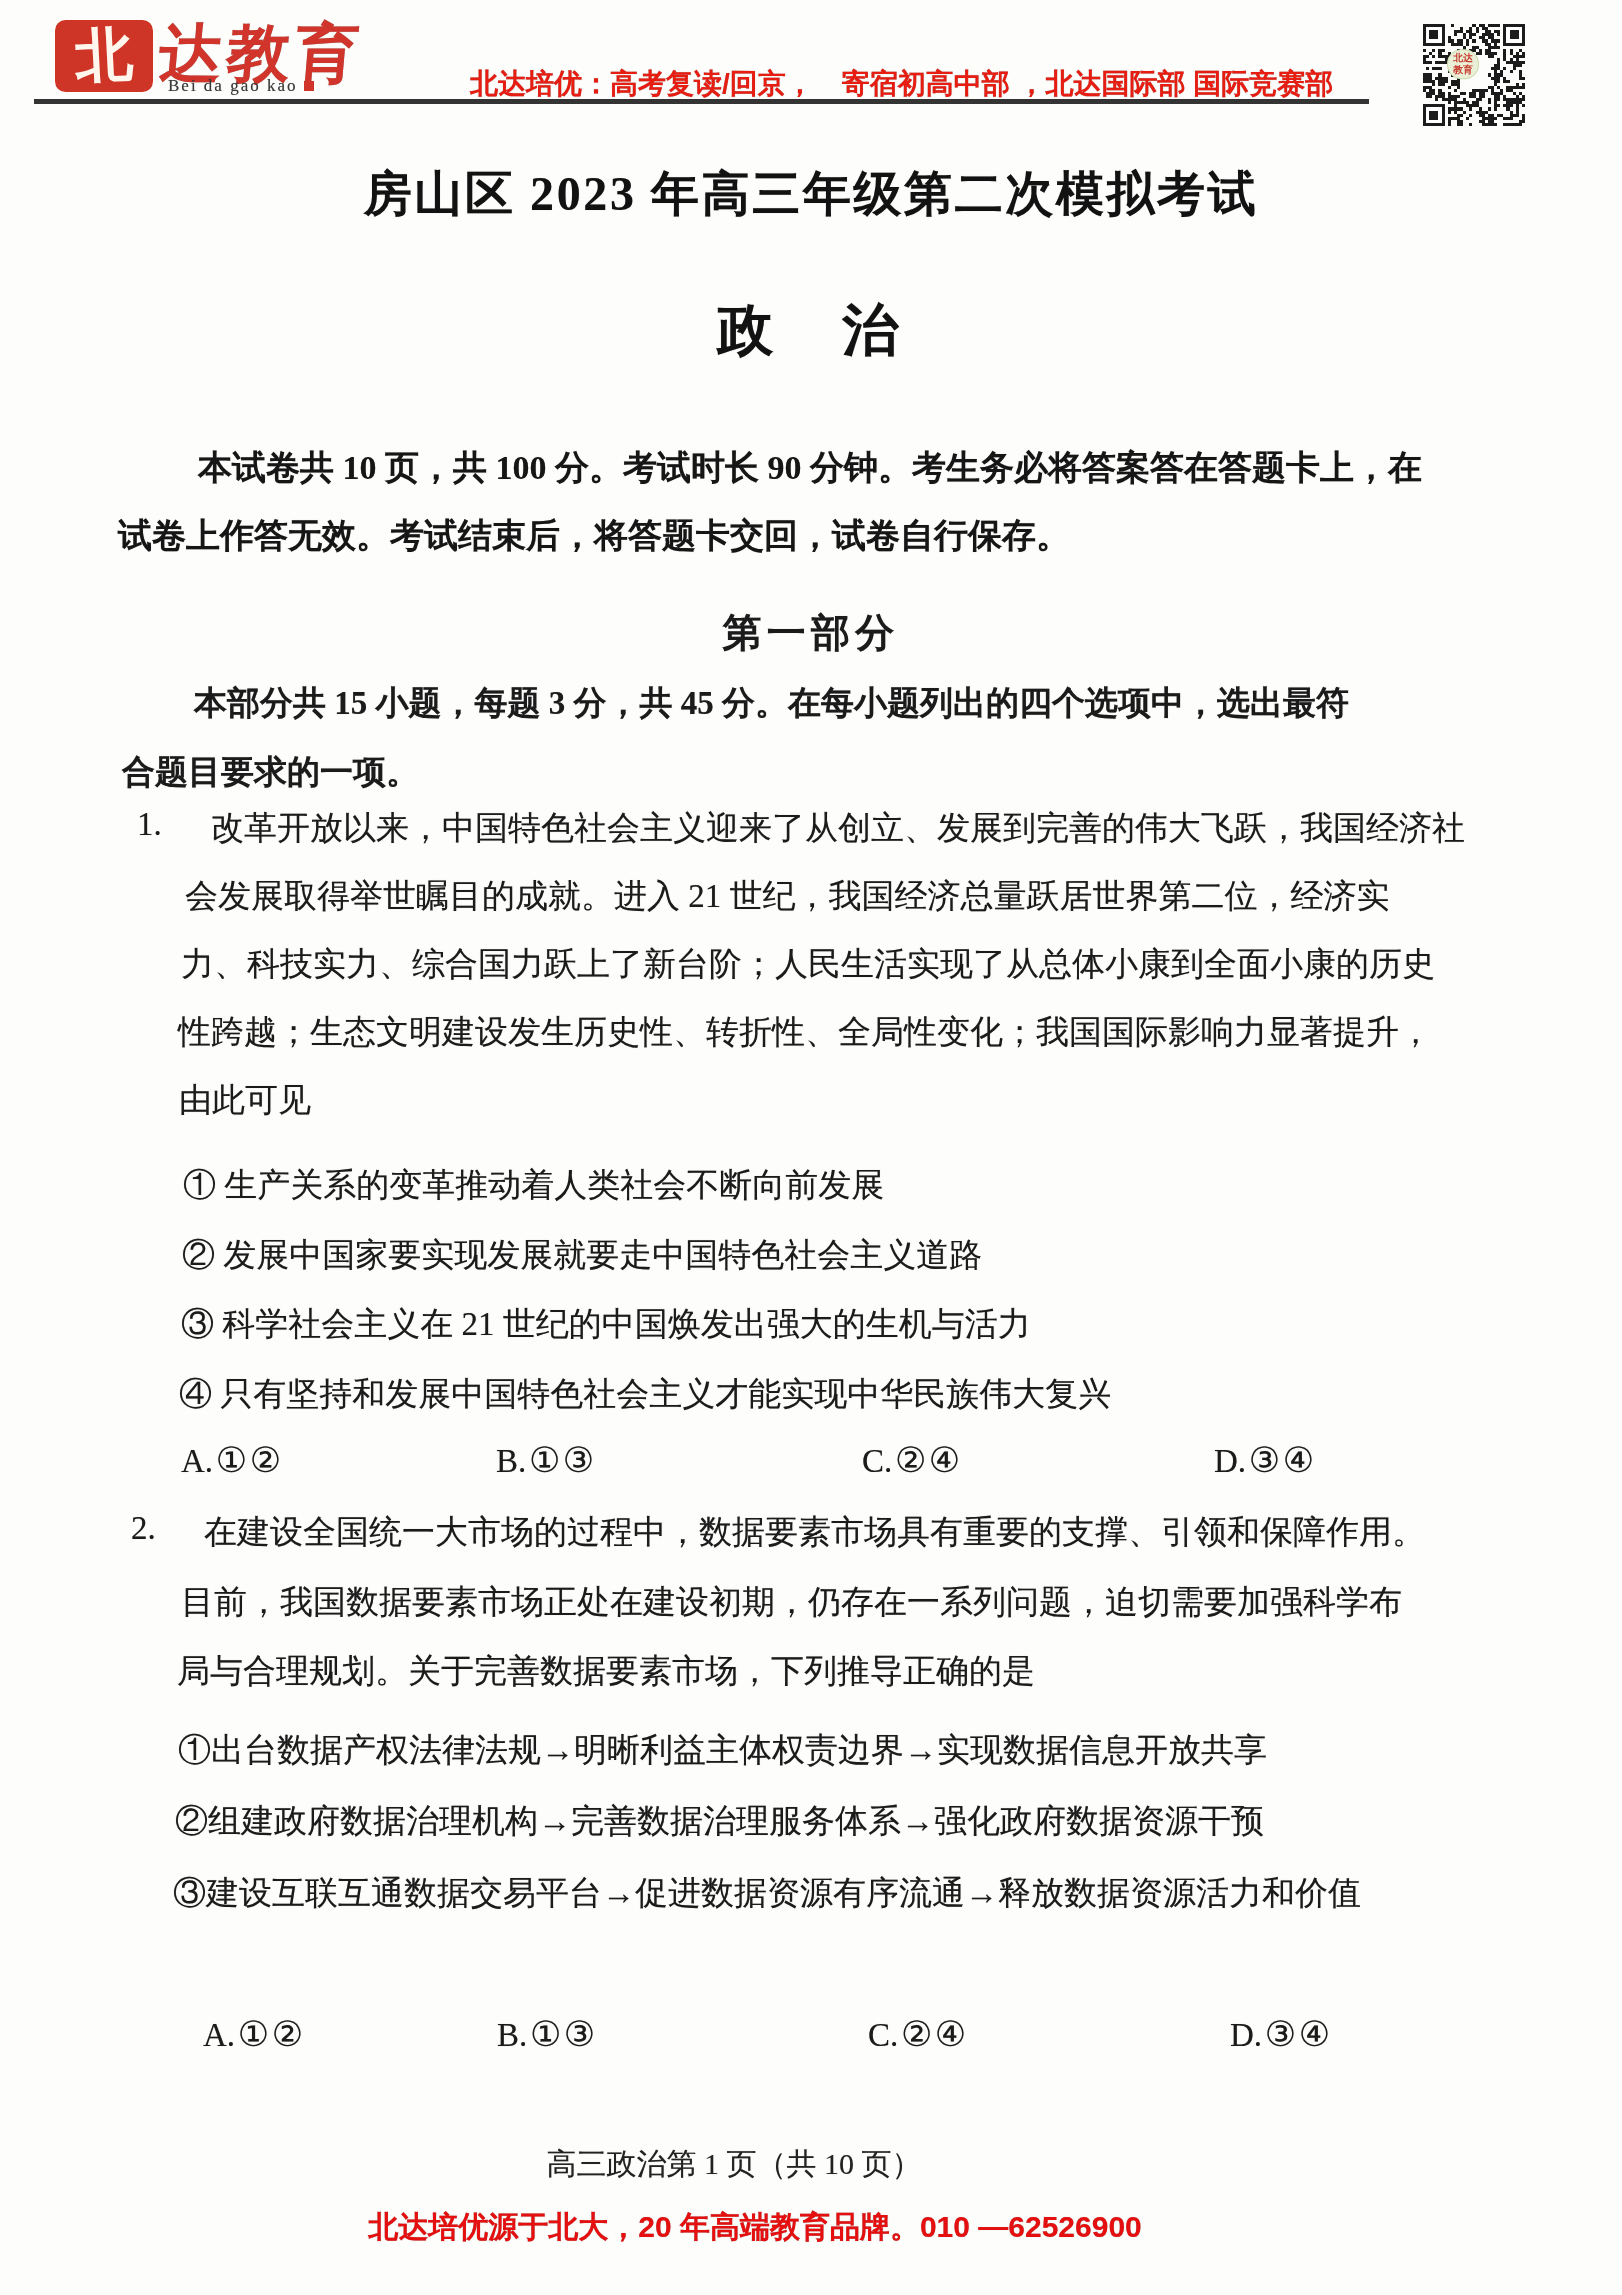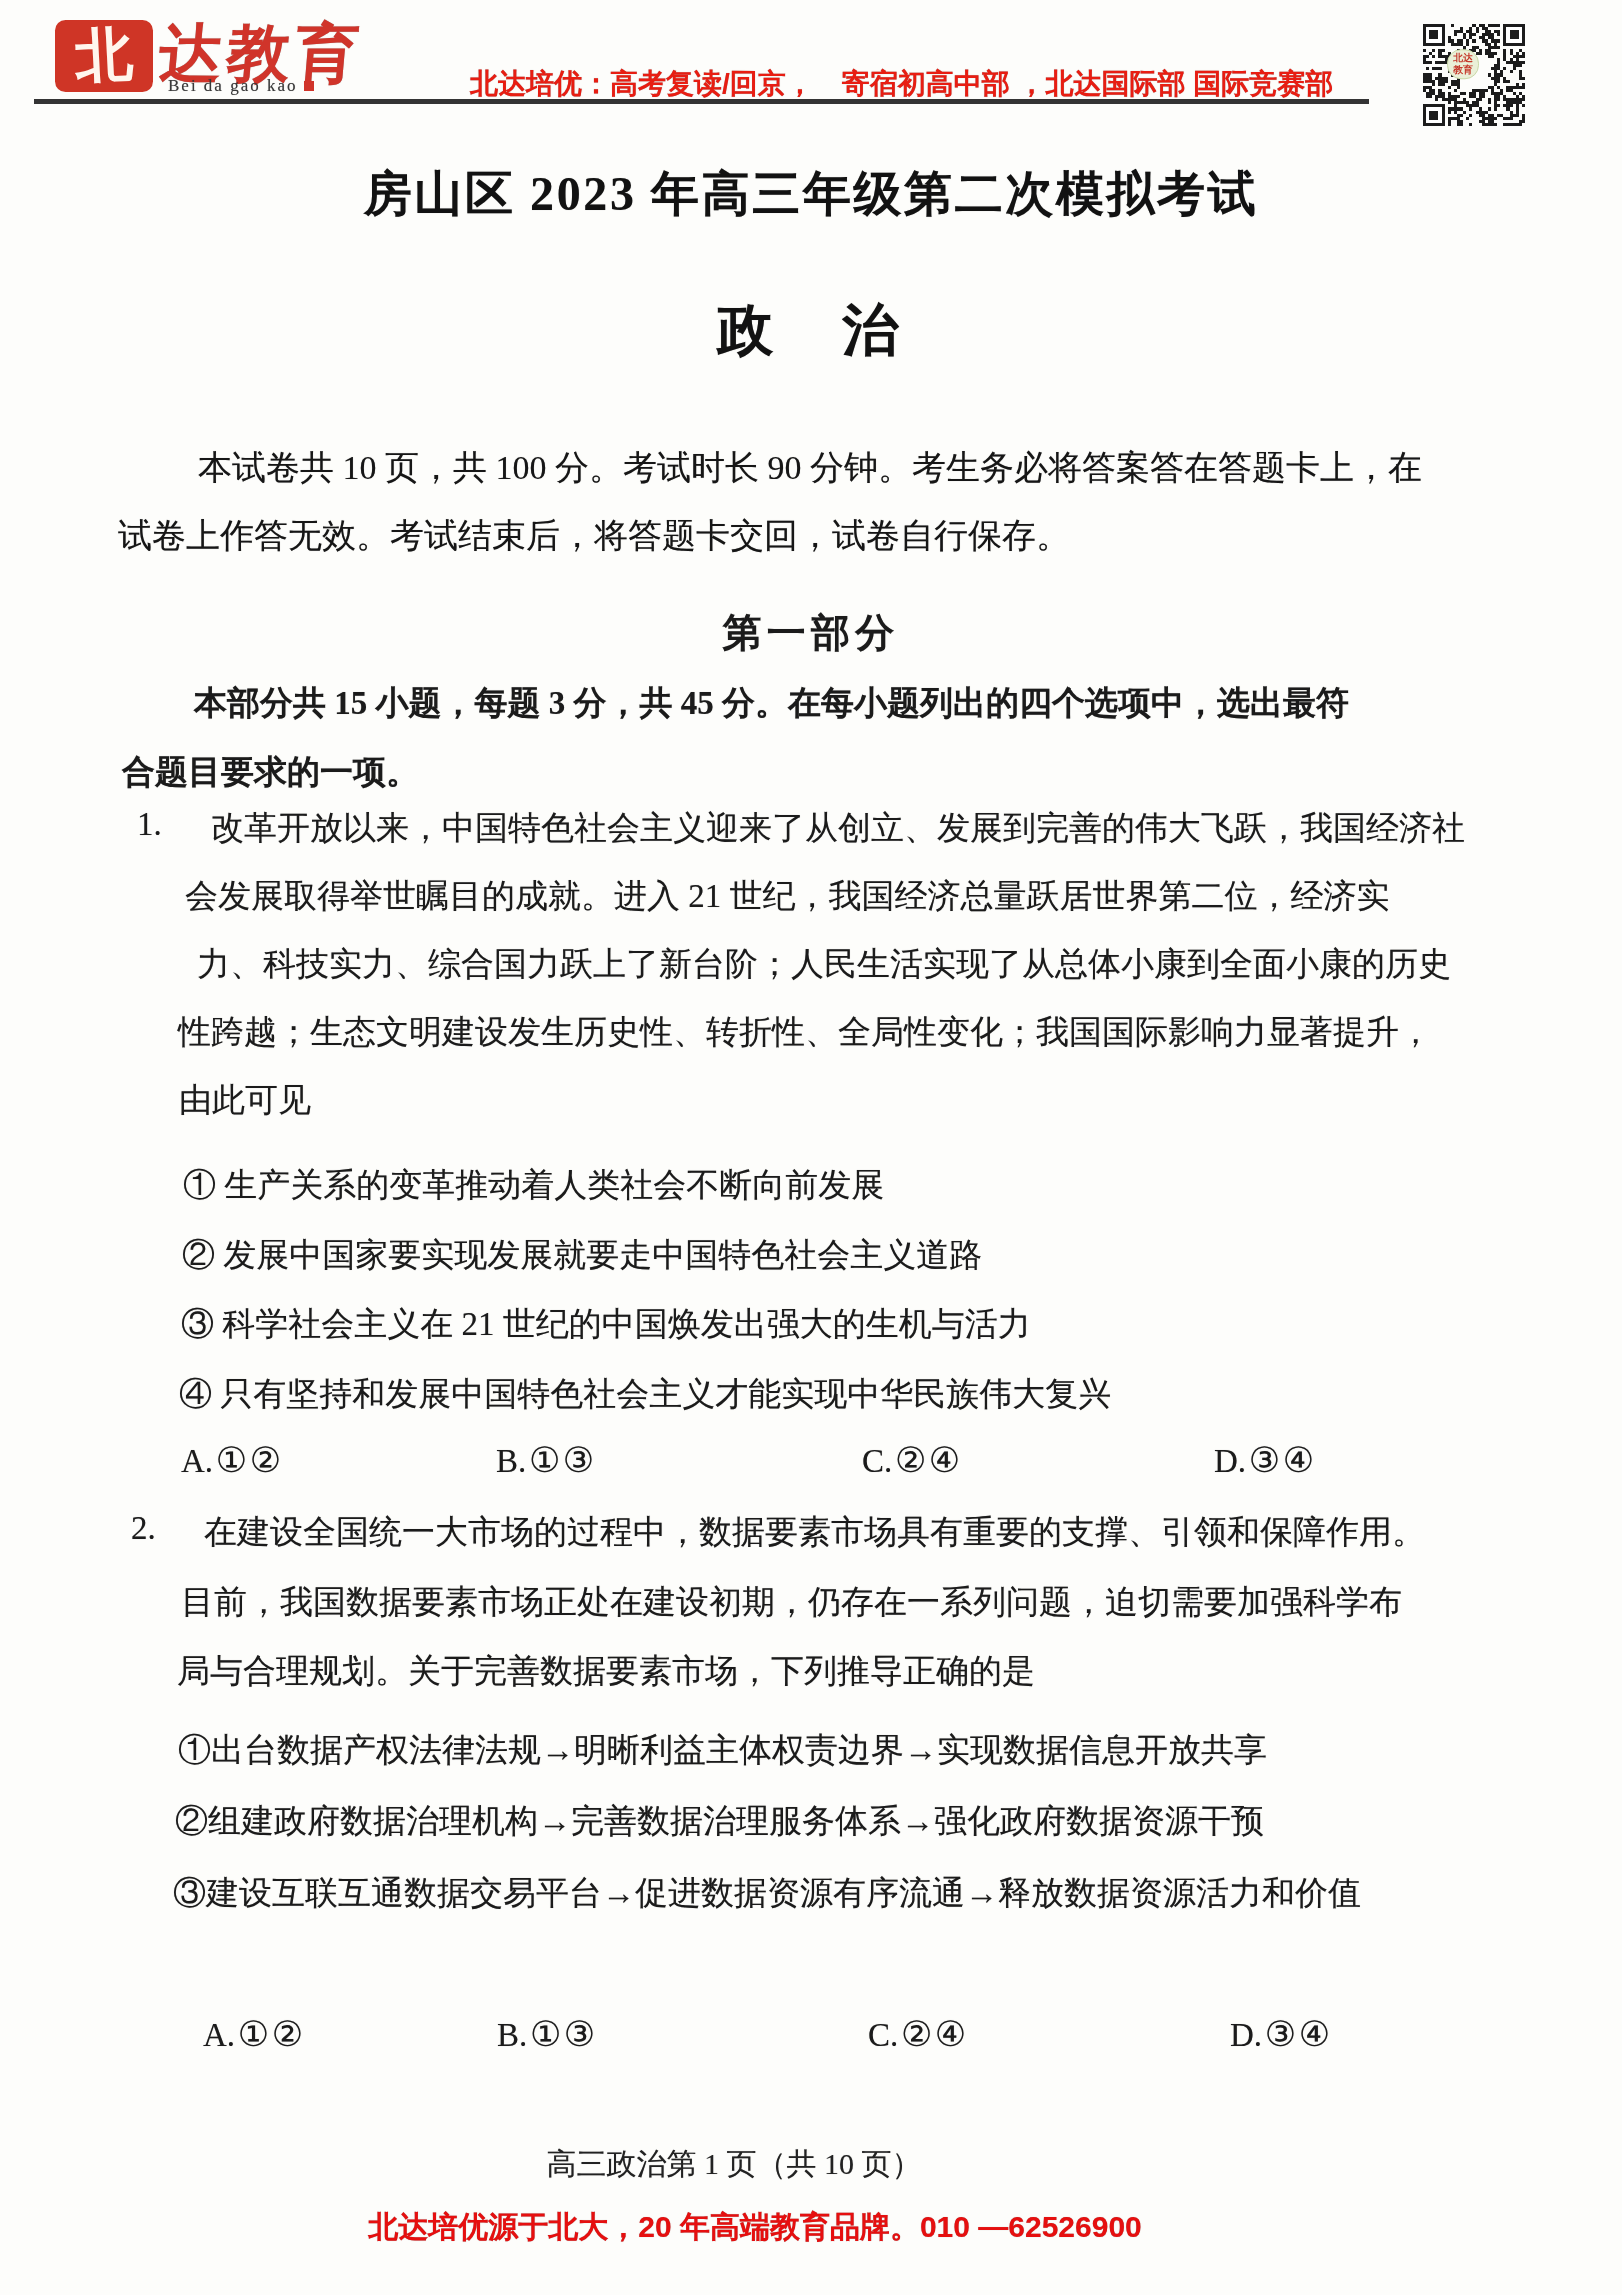--- a/index.html
+++ b/index.html
@@ -24,21 +24,21 @@
   .qr svg{width:100%;height:100%;}
   .qr-label{position:absolute;left:50%;top:50%;transform:translate(-50%,-50%);
     width:30px;height:27.5px;background:#eaf0d8;border:0.7px solid #c9d8a8;border-radius:14px;
     display:flex;flex-direction:column;align-items:center;justify-content:center;
     font-size:9.8px;line-height:1.15;font-weight:700;color:#c5392b;text-shadow:none;}
   
   .exam-title{left:0;width:1622px;top:162px;text-align:center;font-size:48px;font-weight:700;
     letter-spacing:2.6px;color:#121212;}
   .exam-subject{left:0;width:1622px;top:293px;text-align:center;font-size:56px;font-weight:700;
     letter-spacing:6.5px;color:#121212;}
-  .notice{font-size:34px;font-weight:400;color:#161616;}
+  .notice{font-size:34px;font-weight:700;color:#161616;}
   .n1{left:198px;top:445px;}
   .n2{left:118px;top:513px;}
   .part-heading{left:0;width:1622px;top:606px;text-align:center;font-size:39px;font-weight:700;letter-spacing:5.2px;}
   .intro{font-size:33px;font-weight:700;}
   .i1{left:194px;top:681px;}
   .i2{left:122px;top:750px;}
   
   .body-text{font-size:33px;color:#1b1b1b;}
   .q-num{font-size:33px;}
   .choice-label{font-size:33px;}
@@ -86,21 +86,21 @@
   <div class="abs notice n1">本试卷共 10 页，共 100 分。考试时长 90 分钟。考生务必将答案答在答题卡上，在</div>
   <div class="abs notice n2">试卷上作答无效。考试结束后，将答题卡交回，试卷自行保存。</div>
 
   <div class="abs part-heading">第一部分</div>
   <div class="abs intro i1">本部分共 15 小题，每题 3 分，共 45 分。在每小题列出的四个选项中，选出最符</div>
   <div class="abs intro i2">合题目要求的一项。</div>
 
   <div class="abs q-num" style="left:137px;top:806px;">1.</div>
   <div class="abs body-text" style="left:211px;top:806px;">改革开放以来，中国特色社会主义迎来了从创立、发展到完善的伟大飞跃，我国经济社</div>
   <div class="abs body-text" style="left:185px;top:874px;">会发展取得举世瞩目的成就。进入 21 世纪，我国经济总量跃居世界第二位，经济实</div>
-  <div class="abs body-text" style="left:181px;top:942px;margin-left:16px;">力、科技实力、综合国力跃上了新台阶；人民生活实现了从总体小康到全面小康的历史</div>
+  <div class="abs body-text" style="left:181px;top:942px;">力、科技实力、综合国力跃上了新台阶；人民生活实现了从总体小康到全面小康的历史</div>
   <div class="abs body-text" style="left:178px;top:1010px;">性跨越；生态文明建设发生历史性、转折性、全局性变化；我国国际影响力显著提升，</div>
   <div class="abs body-text" style="left:179px;top:1078px;">由此可见</div>
 
   <div class="abs body-text" style="left:183px;top:1163px;text-align:right;">① 生产关系的变革推动着人类社会不断向前发展</div>
   <div class="abs body-text" style="left:182px;top:1233px;">② 发展中国家要实现发展就要走中国特色社会主义道路</div>
   <div class="abs body-text" style="left:181px;top:1302px;">③ 科学社会主义在 21 世纪的中国焕发出强大的生机与活力</div>
   <div class="abs body-text" style="left:179px;top:1372px;">④ 只有坚持和发展中国特色社会主义才能实现中华民族伟大复兴</div>
 
   <div class="abs" style="left:181px;top:1440px;"><span class="choice-label">A.</span> <span class="choice-val">①②</span></div>
   <div class="abs" style="left:496px;top:1440px;"><span class="choice-label">B.</span> <span class="choice-val">①③</span></div>

